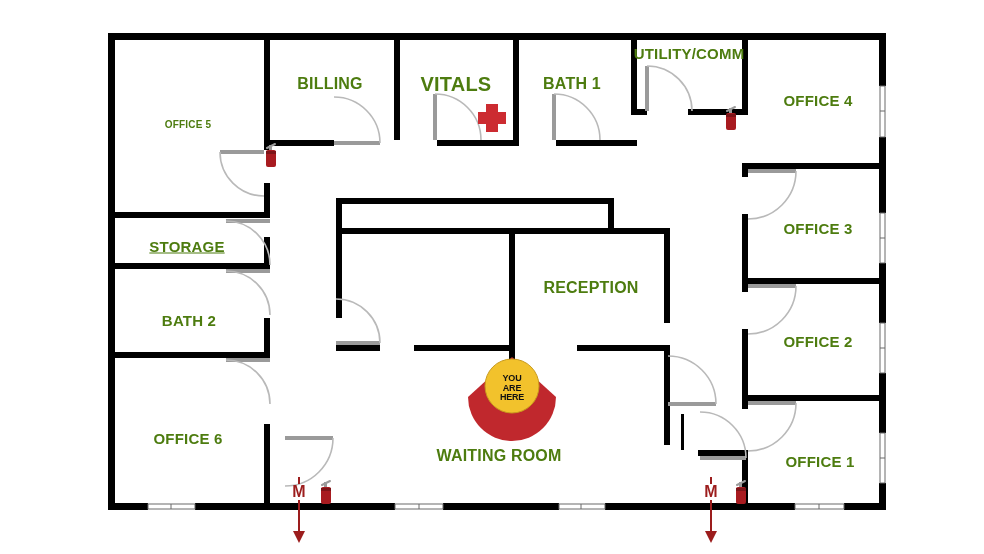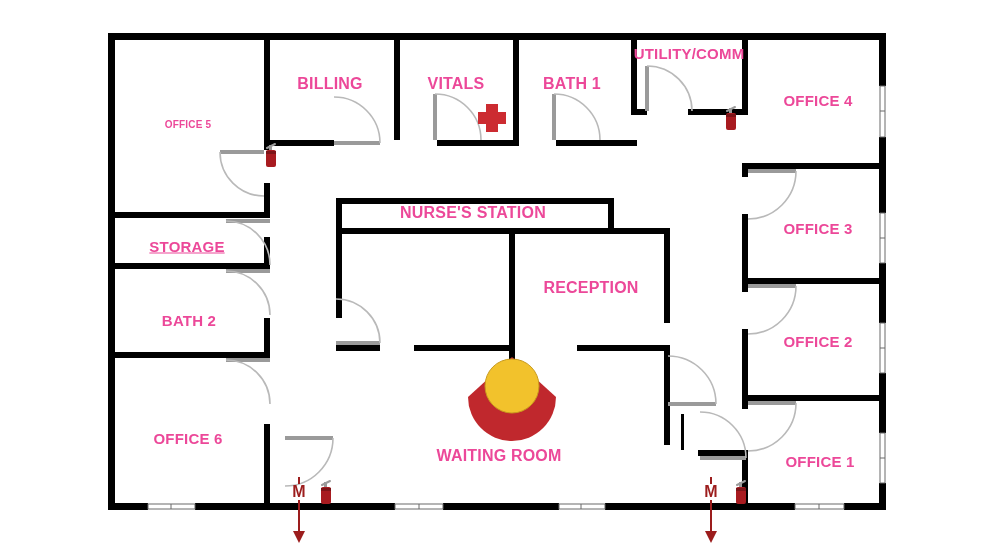--- a/index.html
+++ b/index.html
@@ -21,21 +21,21 @@
   #plan-svg {
     position: absolute;
     left: 0;
     top: 0;
     width: 984px;
     height: 554px;
     display: block;
   }
   .room-label {
     position: absolute;
-    color: #ec4899;
+    color: #4d7c0f;
     font-family: "Liberation Sans Narrow", "Liberation Sans", sans-serif;
     font-weight: bold;
     letter-spacing: 0.2px;
     white-space: nowrap;
     transform: translate(-50%, -50%);
     text-align: center;
     font-stretch: condensed;
     line-height: 1;
     user-select: none;
   }
@@ -328,31 +328,37 @@
       <rect x="-5" y="-5" width="10" height="17" rx="2" fill="#a81b20"></rect>
       <rect x="-5" y="-4" width="10" height="3" fill="#7d1418"></rect>
       <path d="M -4 -7 L 4 -11" stroke="#9b9b9b" stroke-width="2" fill="none" stroke-linecap="round"></path>
       <rect x="-2" y="-10" width="3" height="5" fill="#9b9b9b"></rect>
     </g>
 
   </svg>
 
   <div class="room-label" style="left:188px; top:125px; font-size:10px;">OFFICE 5</div>
   <div class="room-label" style="left:330px; top:84px;  font-size:16px;">BILLING</div>
-  <div class="room-label" style="left:456px; top:84px;  font-size:16px;">VITALS</div>
+  <div class="room-label" style="left:456px; top:84px;  font-size:20px;">VITALS</div>
   <div class="room-label" style="left:572px; top:84px;  font-size:16px;">BATH 1</div>
   <div class="room-label" style="left:689px; top:53px;  font-size:15px;">UTILITY/COMM</div>
   <div class="room-label" style="left:818px; top:100px; font-size:15px;">OFFICE 4</div>
   <div class="room-label" style="left:818px; top:228px; font-size:15px;">OFFICE 3</div>
   <div class="room-label" style="left:818px; top:341px; font-size:15px;text-align:center;">OFFICE 2</div>
   <div class="room-label" style="left:820px; top:461px; font-size:15px;">OFFICE 1</div>
   <div class="room-label" style="left:187px; top:246px; font-size:15px;text-decoration:underline;">STORAGE</div>
   <div class="room-label" style="left:189px; top:320px; font-size:15px;">BATH 2</div>
   <div class="room-label" style="left:188px; top:438px; font-size:15px;">OFFICE 6</div>
-  <div class="room-label" style="left:473px; top:213px; font-size:16px;">NURSE'S STATION</div>
   <div class="room-label" style="left:591px; top:288px; font-size:16px;">RECEPTION</div>
   <div class="room-label" style="left:499px; top:456px; font-size:16px;">WAITING ROOM</div>
 
+  <div class="yah-wrap" style="left:512px; top:386px; width:54px; height:54px;">
+    <div class="yah-text">
+      <div>YOU</div>
+      <div>ARE</div>
+      <div>HERE</div>
+    </div>
+  </div>
 
   <div class="exit-letter" style="left:299px; top:492px;">M</div>
   <div class="exit-letter" style="left:711px; top:492px;">M</div>
 
 </div>
 
 </body></html>

